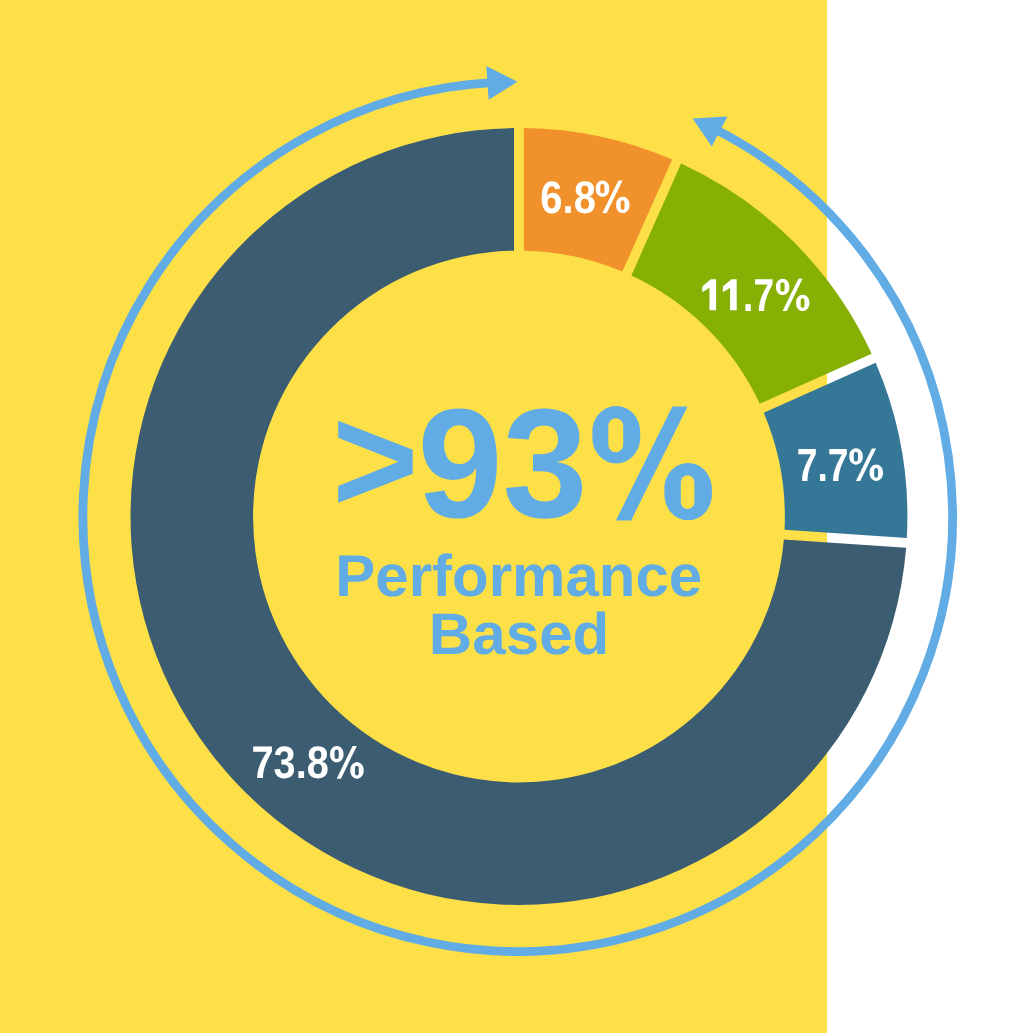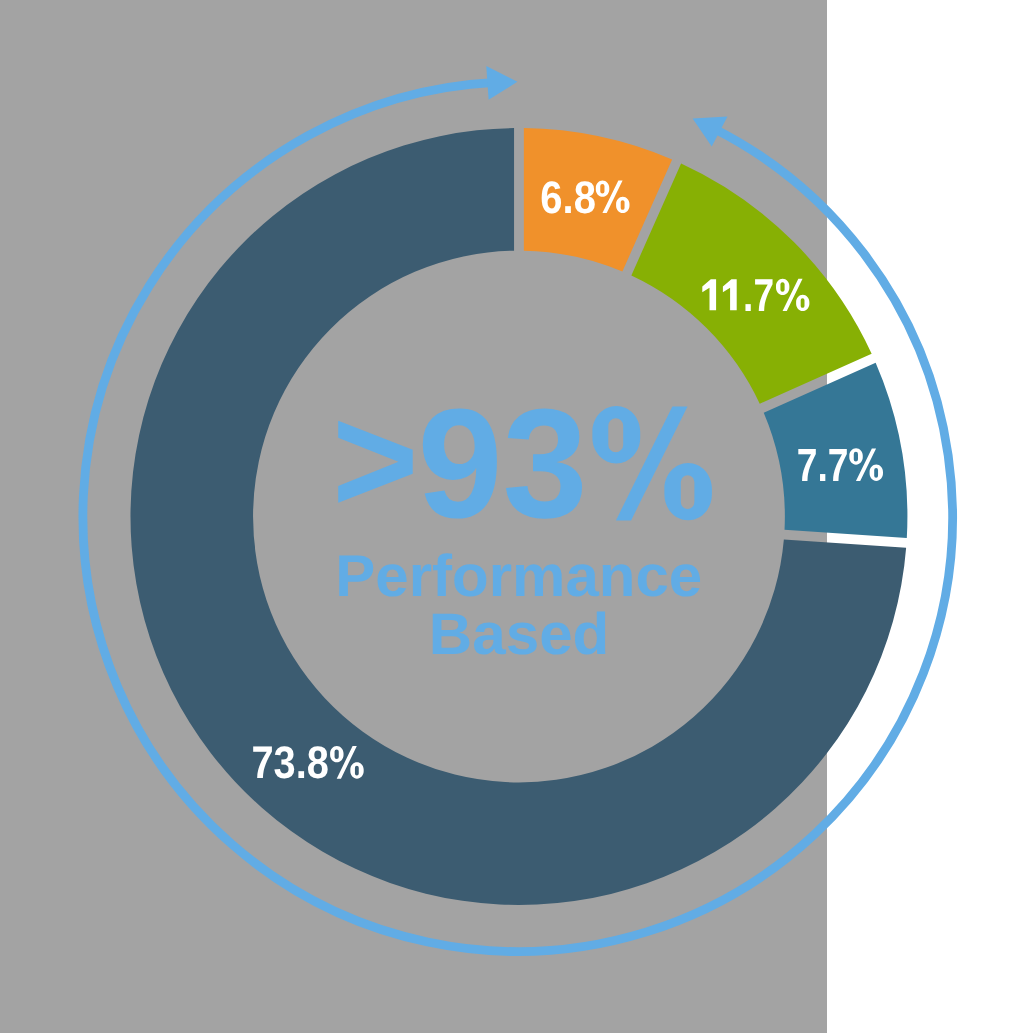--- a/index.html
+++ b/index.html
@@ -1,19 +1,19 @@
 <!DOCTYPE html>
 <html><head>
 <meta charset="utf-8">
 <title>Performance Based donut chart</title>
 <style>
   html,body{margin:0;padding:0;background:#ffffff;}
   body{width:1033px;height:1033px;overflow:hidden;
        font-family:"Liberation Sans",sans-serif;}
-  #stage{position:relative;width:827px;height:1033px;background:#a3a3a3;
+  #stage{position:relative;width:827px;height:1033px;background:#fde047;
          will-change:transform;}
   svg{display:block;}
   .ctr-text{font-family:"Liberation Sans",sans-serif;font-weight:bold;
             -webkit-font-smoothing:antialiased;text-rendering:geometricPrecision;}
   text{-webkit-font-smoothing:antialiased;text-rendering:geometricPrecision;}
 </style>
 </head>
 <body>
 
 <div id="stage">

